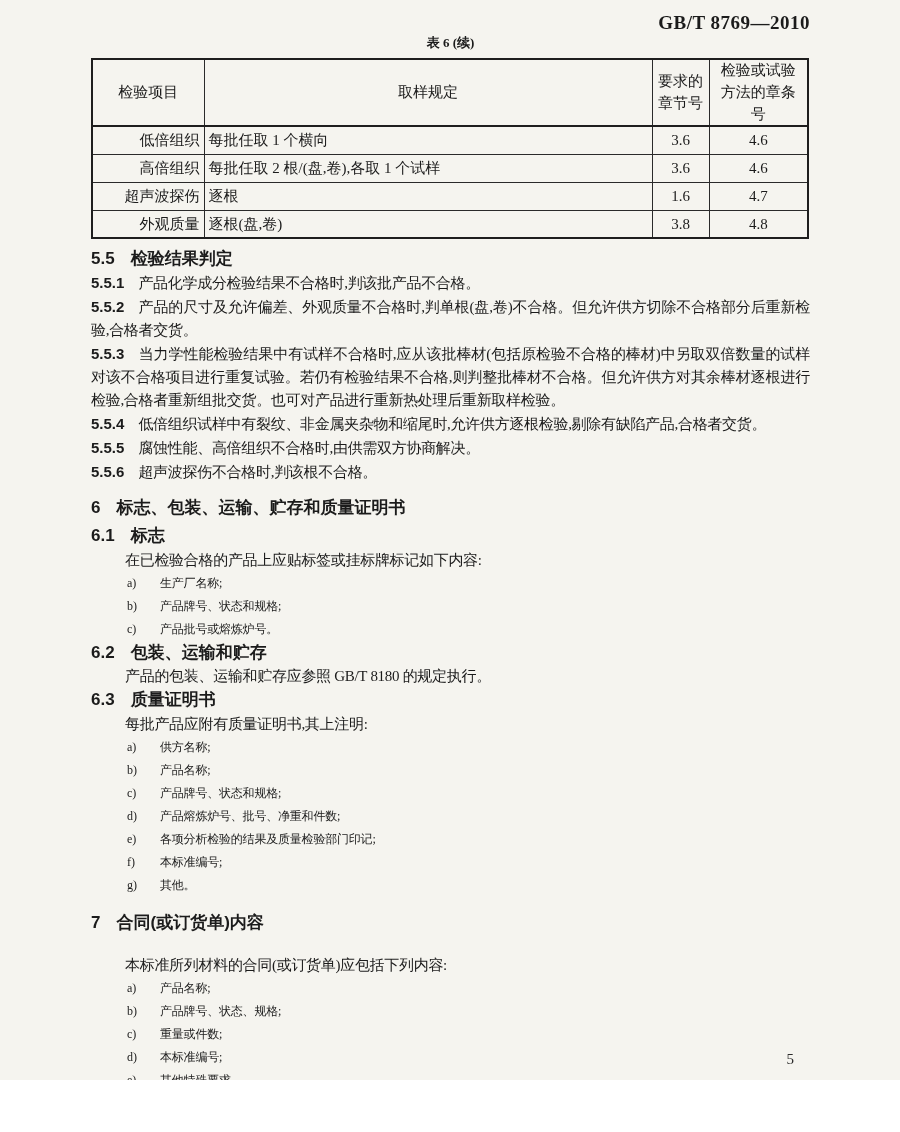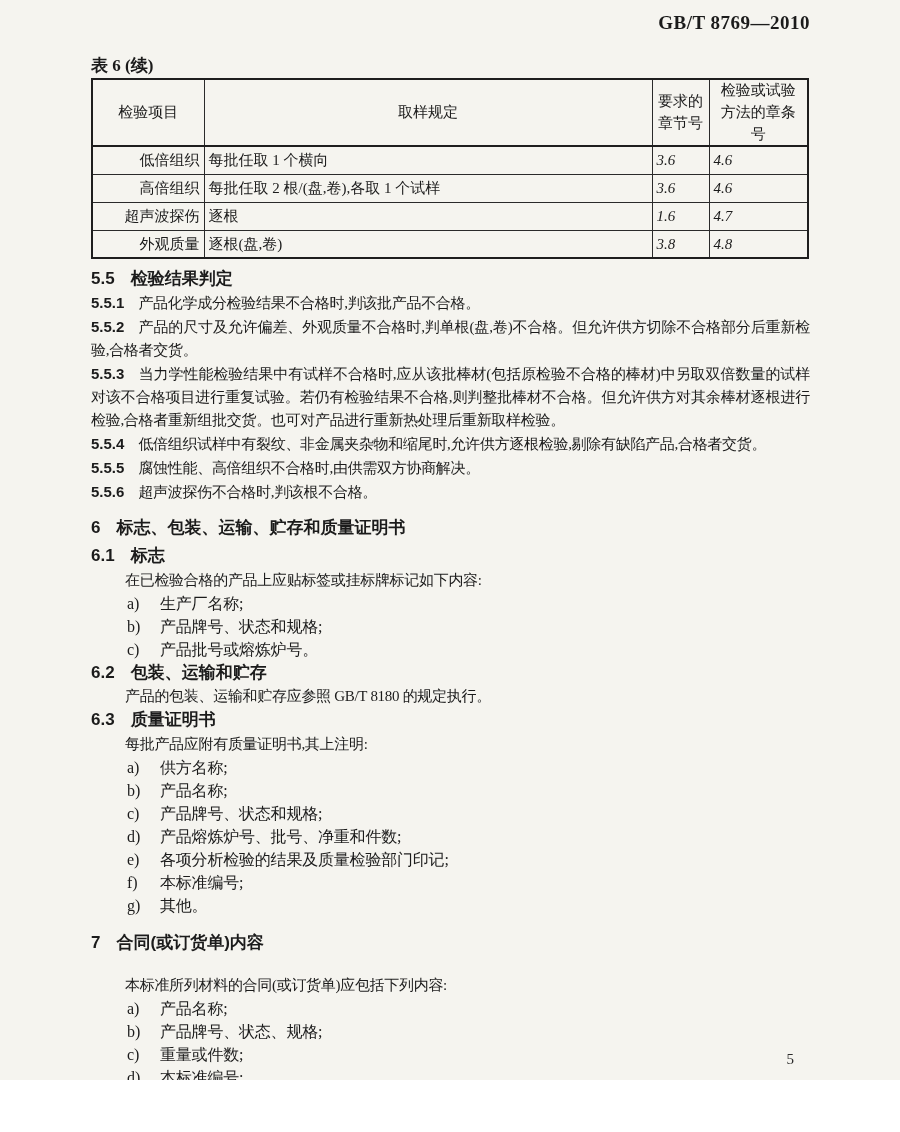--- a/index.html
+++ b/index.html
@@ -18,24 +18,23 @@
   .std-code {
     text-align: right;
     font-family: "Liberation Serif", serif;
     font-weight: 700;
     font-size: 19px;
     letter-spacing: 0.5px;
     height: 22px;
   }
   
   .tbl-title {
-    margin-top: 20px;
-    text-align: left;
-    font-weight: 700;
-    font-size: 17px;
+    text-align: center;
+    font-weight: 700;
+    font-size: 13px;
     height: 20px;
   }
   
   table.spec-table {
     margin-top: 4px;
     border-collapse: collapse;
     width: 716px;
     table-layout: fixed;
     font-size: 15px;
   }
@@ -52,21 +51,21 @@
     line-height: 1.45;
     border-bottom: 2px solid #1e1e1e;
   }
   table.spec-table tbody td { height: 28px; }
   .colw1 { width: 112px; }
   .colw2 { width: 448px; }
   .colw3 { width: 57px; }
   .colw4 { width: 99px; }
   td.c1 { text-align: right; }
   td.c2 { text-align: left; padding-left: 14px; }
-  td.c3, td.c4 { text-align: left; font-family: "Liberation Serif", serif; font-style: italic; }
+  td.c3, td.c4 { text-align: center; font-family: "Liberation Serif", serif; }
   
   .h2 {
     font-family: "Liberation Sans", sans-serif;
     font-weight: 700;
     font-size: 17px;
     line-height: 24px;
   }
   .h55 { margin-top: 8px; }
   .h6  { margin-top: 12px; }
   .h61 { margin-top: 4px; }
@@ -92,21 +91,21 @@
     margin: 0;
     padding-left: 34px;
     font-size: 15px;
     line-height: 23px;
     letter-spacing: -0.3px;
   }
   .intro.after-h { margin-top: 1px; }
   
   .li {
     padding-left: 36px;
-    font-size: 16px;
+    font-size: 12px;
     line-height: 23px;
     letter-spacing: -0.2px;
   }
   .li-label {
     display: inline-block;
     width: 33px;
     letter-spacing: 0;
   }
   
   .page-num {

